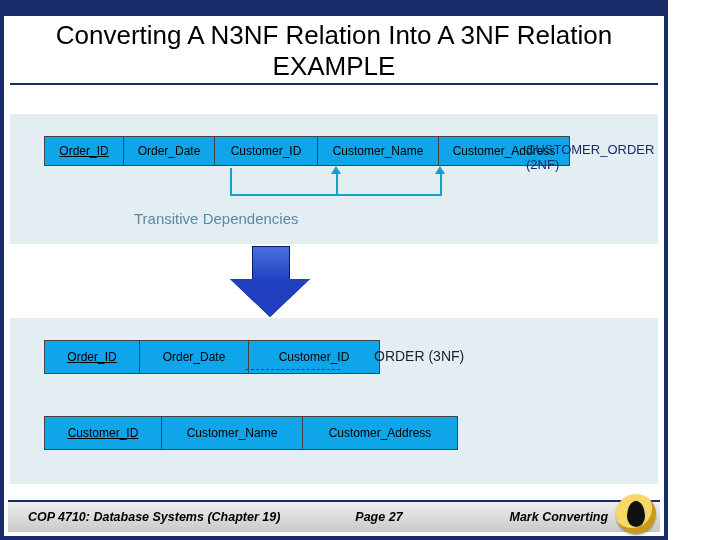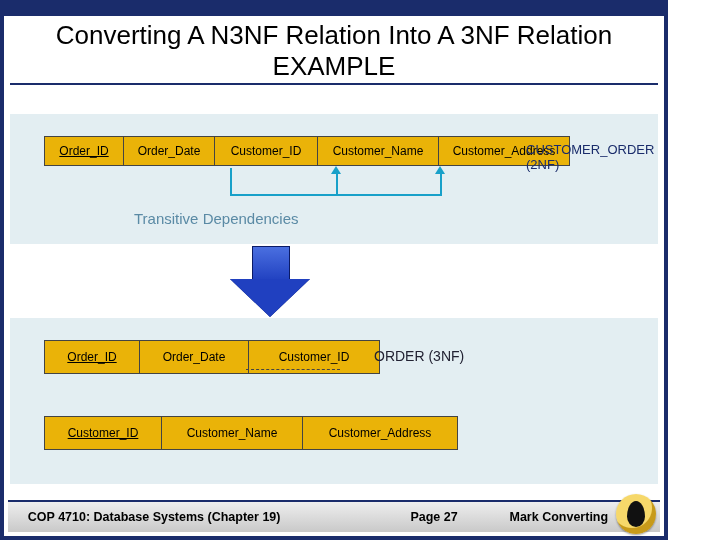--- a/index.html
+++ b/index.html
@@ -4,39 +4,39 @@
 <style>
   html,body{margin:0;padding:0;width:720px;height:540px;font-family:Arial,Helvetica,sans-serif;background:#fff;overflow:hidden}
   .frame{box-sizing:border-box;width:668px;height:540px;border:4px solid #1a2c6b;border-top-width:16px;position:relative;background:#fff}
   .title{font-size:26px;text-align:center;margin:4px 8px 2px;color:#000;line-height:1.18}
   .title-underline{height:2px;background:#1a2c6b;margin:0 6px 6px}
   .panel{position:absolute;background:#e3eef2}
   .panel-top{left:6px;right:6px;top:98px;height:130px}
   .panel-bottom{left:6px;right:6px;top:302px;height:166px}
   
   .rel{position:absolute;display:flex;height:30px;font-size:12px}
-  .rel .cell{border:1px solid #444;background:#eab308;display:flex;align-items:center;justify-content:center;padding:0 6px;white-space:nowrap}
+  .rel .cell{border:1px solid #444;background:#0ea5e9;display:flex;align-items:center;justify-content:center;padding:0 6px;white-space:nowrap}
   .rel .cell+.cell{border-left:none}
   .rel .pk{text-decoration:underline}
   .rel-label{position:absolute;font-size:13px;color:#223}
   .rel-label.strong{font-weight:normal;color:#1a2c6b}
   
   .dep-line{position:absolute;background:#18a0c9}
   .dep-head{position:absolute;width:0;height:0;border-left:5px solid transparent;border-right:5px solid transparent;border-bottom:8px solid #18a0c9}
   .dep-label{position:absolute;font-size:15px;color:#5a8aa5}
   
   .big-arrow{position:absolute;left:226px;top:230px;width:80px;height:72px}
   .big-arrow .shaft{position:absolute;left:22px;top:0;width:36px;height:34px;background:linear-gradient(#4a6fe0,#2040c0);border:1px solid #0a1a66}
   .big-arrow .head{position:absolute;left:0;top:33px;width:0;height:0;border-left:40px solid transparent;border-right:40px solid transparent;border-top:38px solid #2040c0;filter:drop-shadow(0 0 0 #0a1a66)}
   
   .fk{position:absolute;border-bottom:1px dashed #444;height:1px}
   
-  .footer{position:absolute;left:4px;right:4px;bottom:4px;height:30px;background:linear-gradient(#eee,#c9c9c9);border-top:2px solid #1a2c6b;display:flex;align-items:center;font-size:12.5px;font-weight:bold;color:#000}
+  .footer{position:absolute;left:4px;right:4px;bottom:4px;height:30px;background:linear-gradient(#eee,#c9c9c9);border-top:2px solid #1a2c6b;display:flex;align-items:center;font-size:12.5px;font-weight:bold;font-style:italic;color:#000}
   .footer .course{flex:1.3;text-align:center}
-  .footer .page{flex:.7;text-align:right}
+  .footer .page{flex:.7;text-align:center}
   .footer .author{flex:.9;text-align:center}
   .logo{position:absolute;right:8px;bottom:2px;width:40px;height:40px;border-radius:50%;background:radial-gradient(circle at 40% 35%,#f6d86a 0 55%,#c79a1a 58% 100%);box-shadow:0 1px 2px rgba(0,0,0,.4)}
   .logo::after{content:"";position:absolute;left:11px;top:7px;width:18px;height:26px;border-radius:50% 50% 50% 50%/60% 60% 40% 40%;background:#111}
 </style>
 </head>
 <body>
 
 <div class="frame">
 
   <div class="title">

